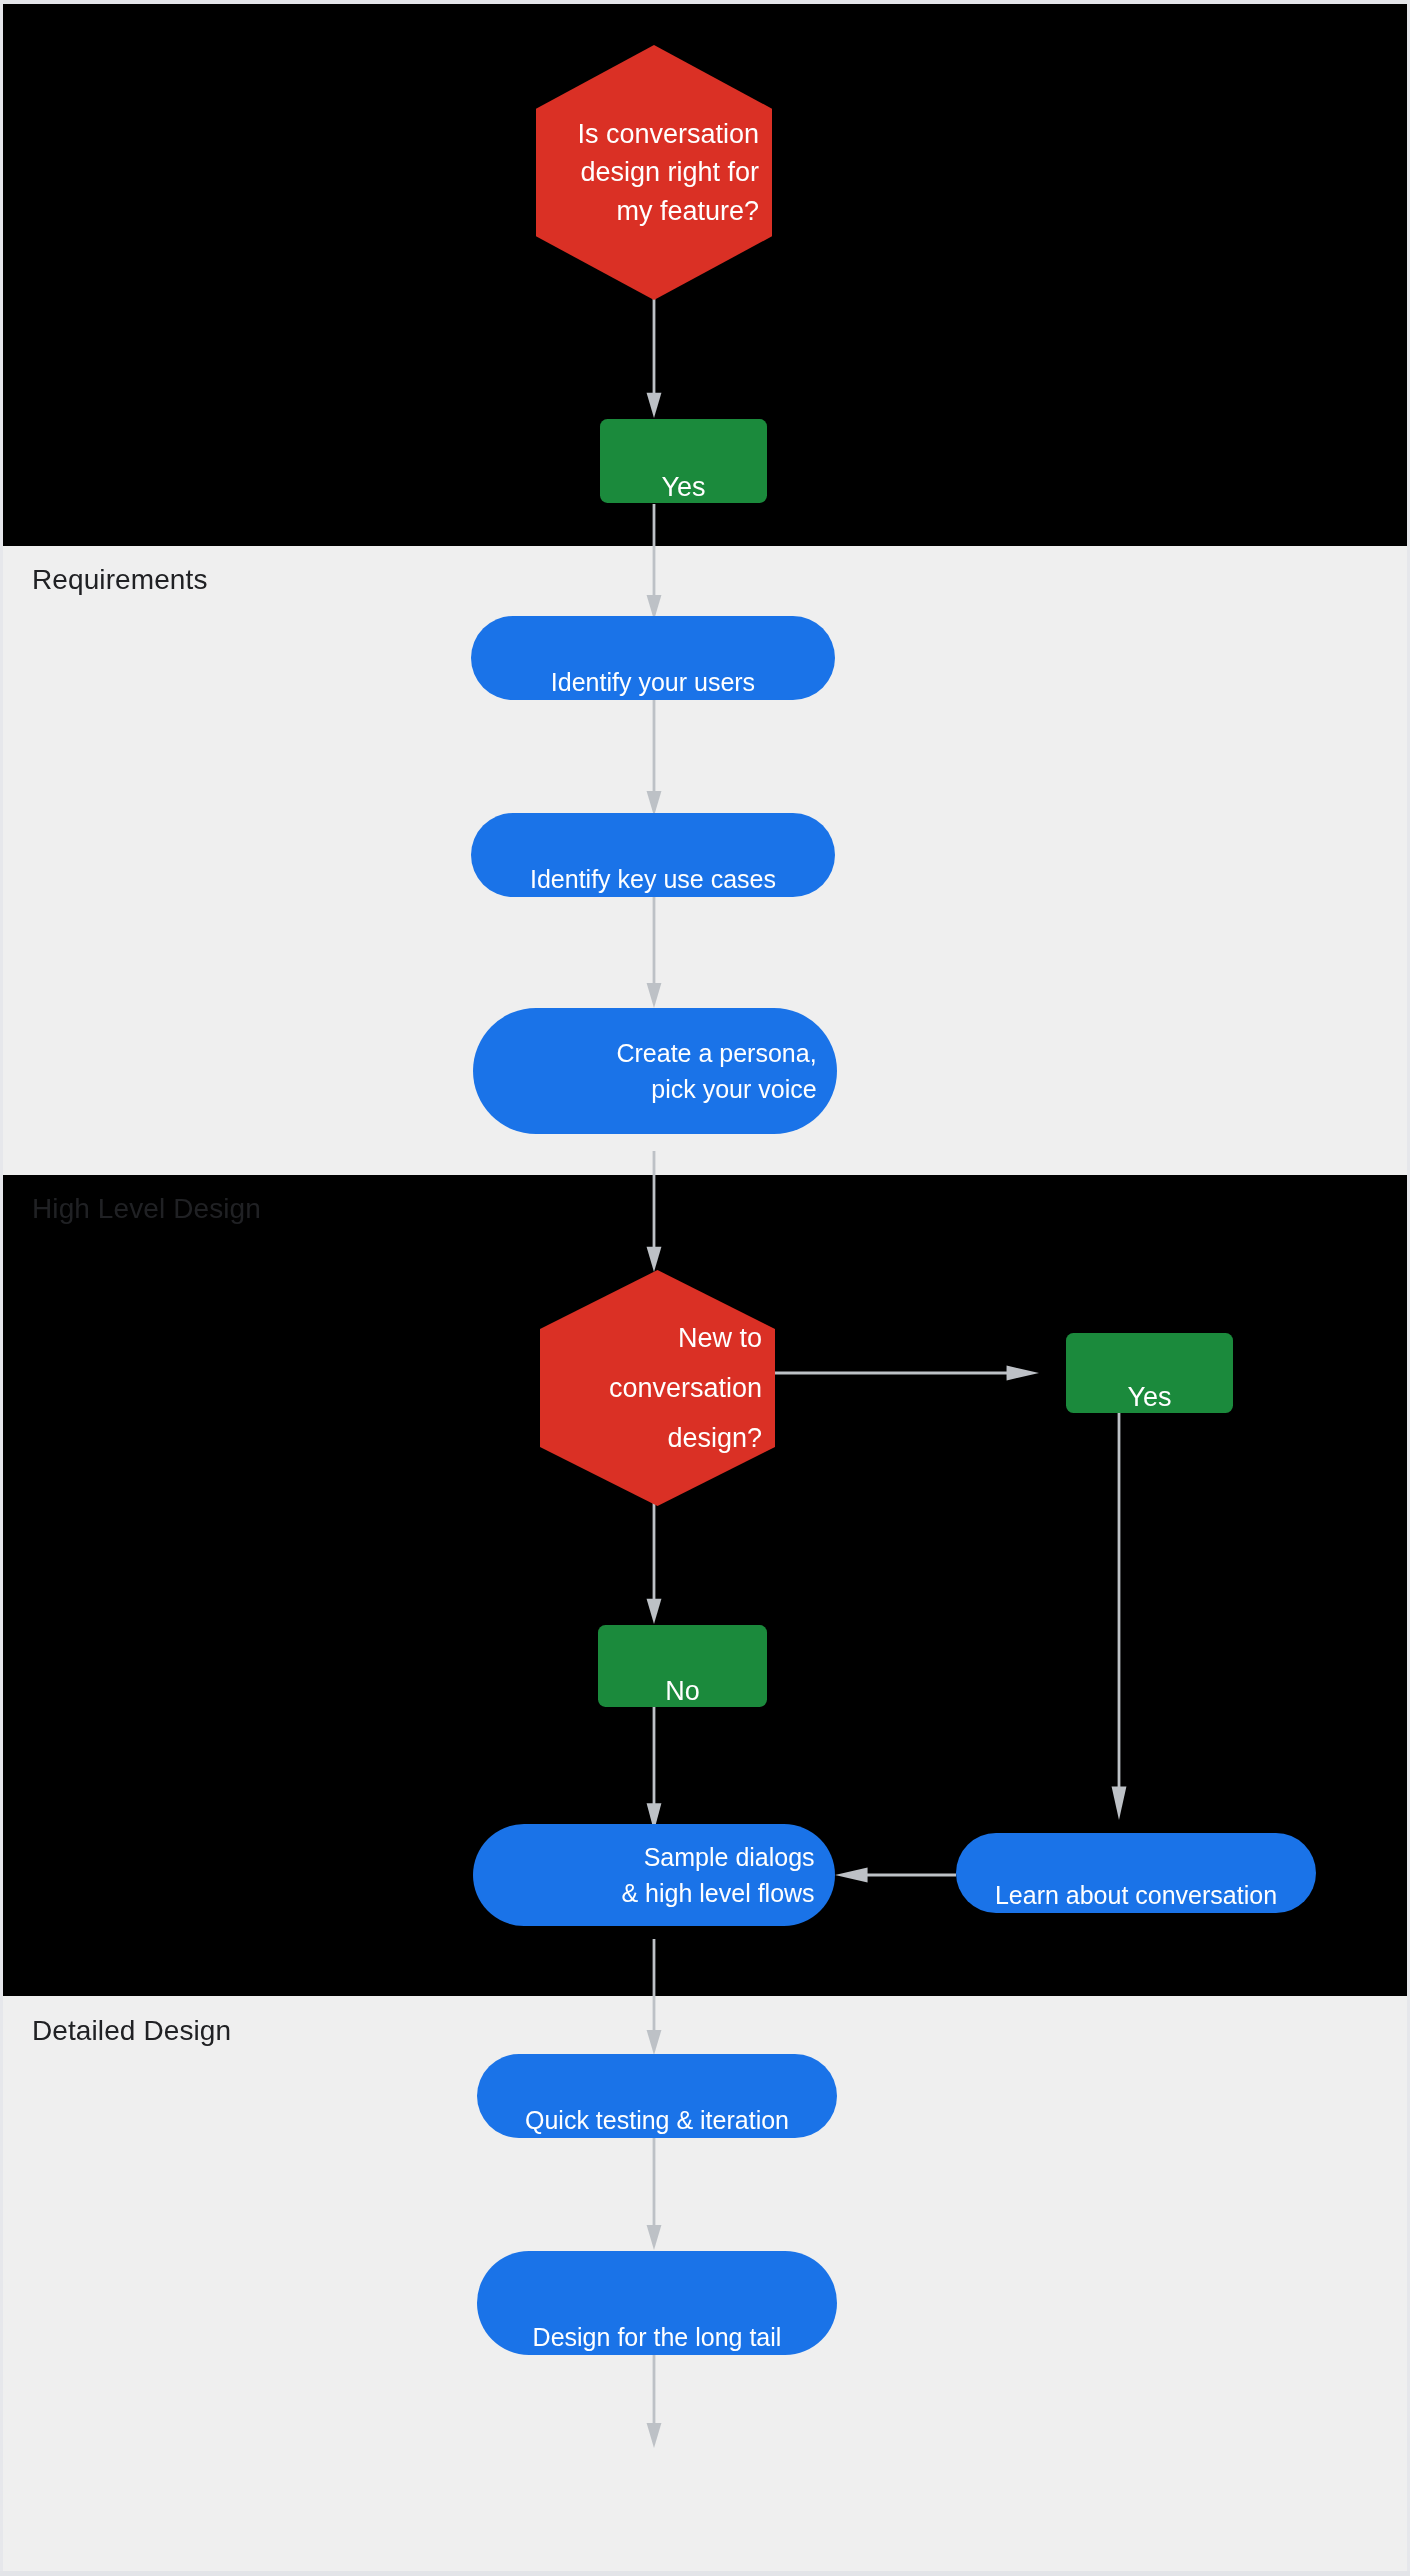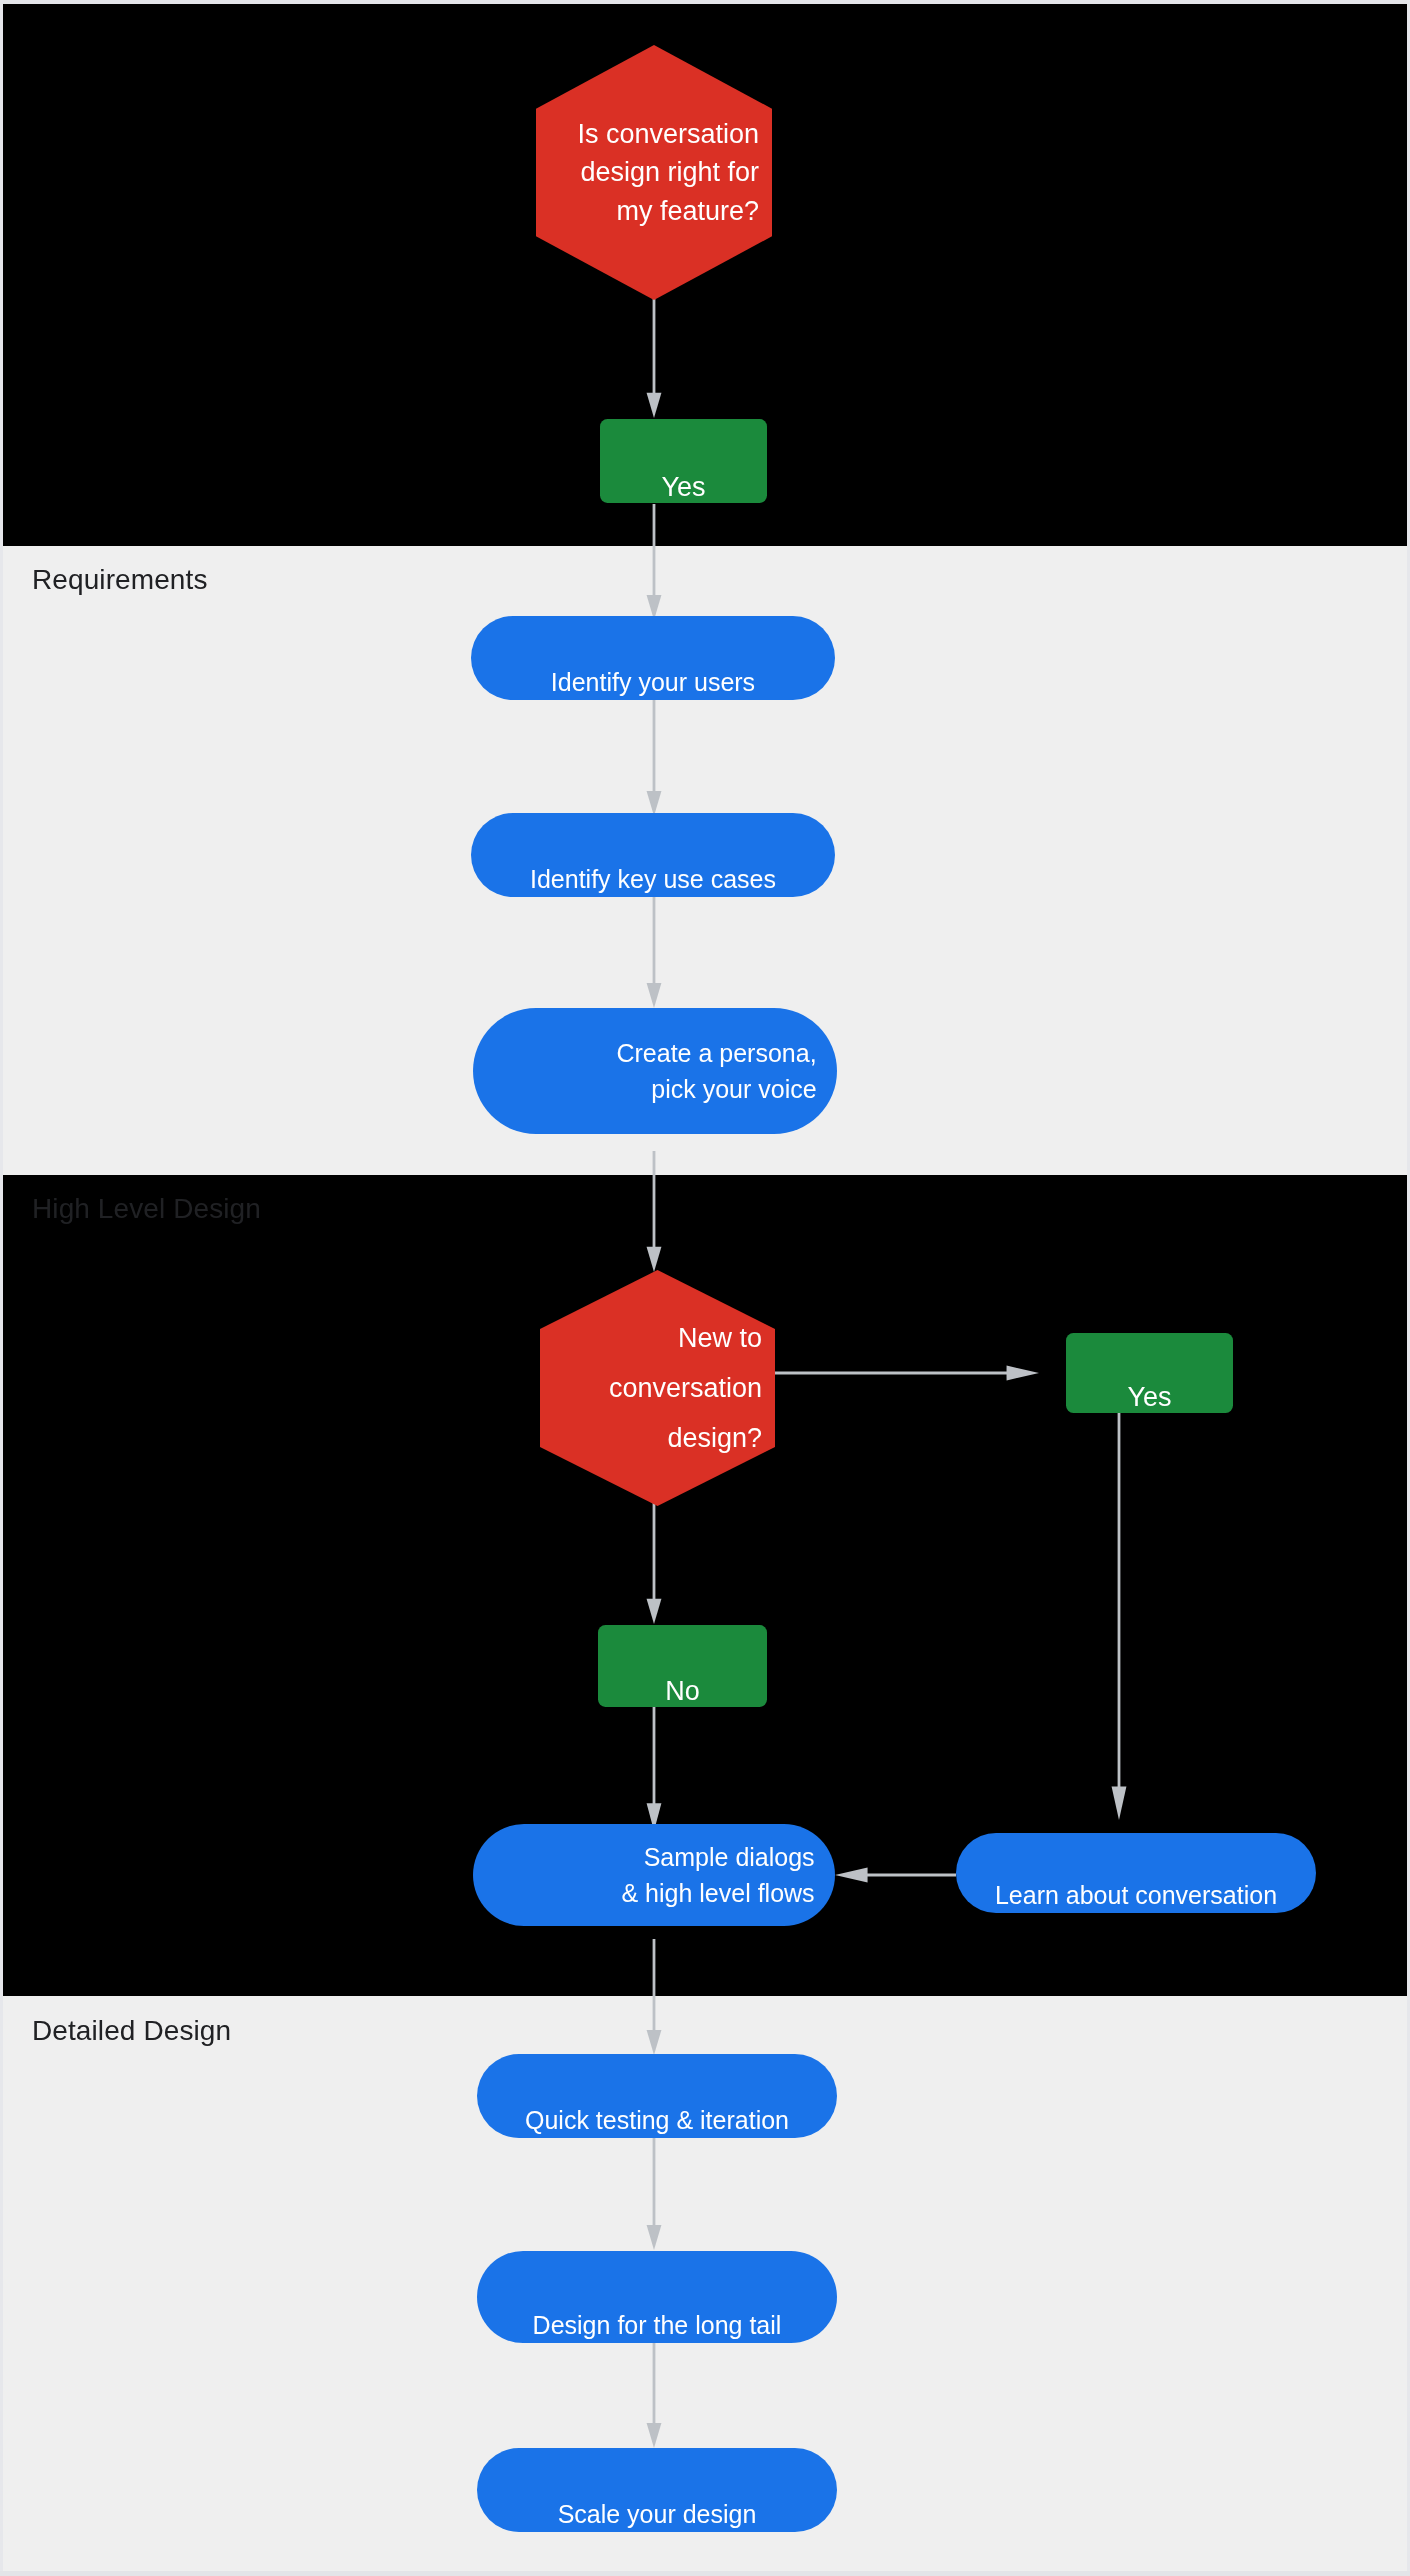--- a/index.html
+++ b/index.html
@@ -208,22 +208,19 @@
 
   <div class="node blue" style="left:473px; top:1824px; width:362px; height:102px; flex-direction:column;">
     <span class="node-text">Sample dialogs</span>
     <span class="node-text">&amp; high level flows</span>
   </div>
 
   <div class="node blue" style="left:477px; top:2054px; width:360px; height:84px;">
     <span class="node-text">Quick testing &amp; iteration</span>
   </div>
 
-  <div class="node blue" style="left:477px; top:2251px; width:360px; height:92px;">
+  <div class="node blue" style="left:477px; top:2251px; width:360px; height:104px;">
     <span class="node-text">Design for the long tail</span>
   </div>
 
-  <div class="node blue" style="left:477px; top:2448px; width:360px; height:84px;">
-    <span class="node-text">Scale your design</span>
-  </div>
 
 </div>
 
 
 </body></html>

